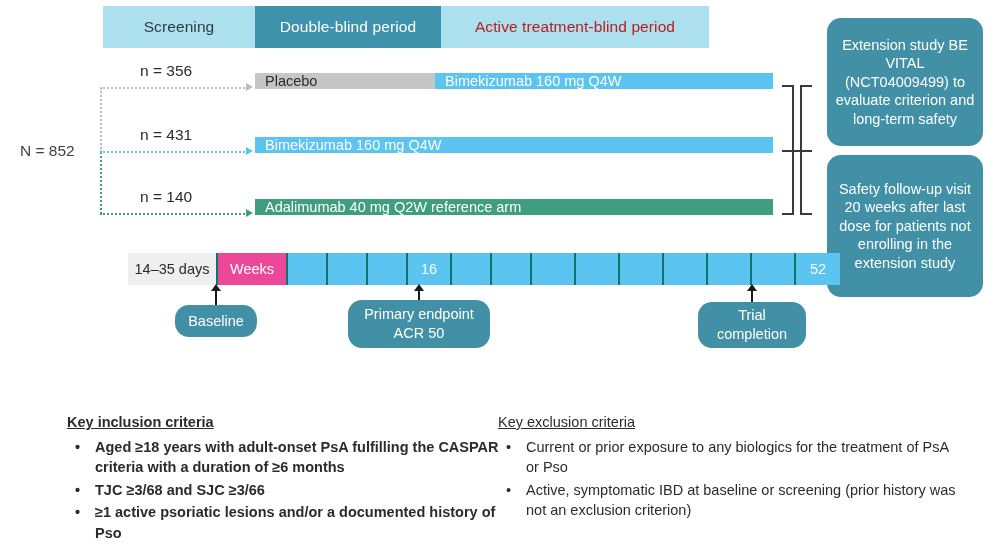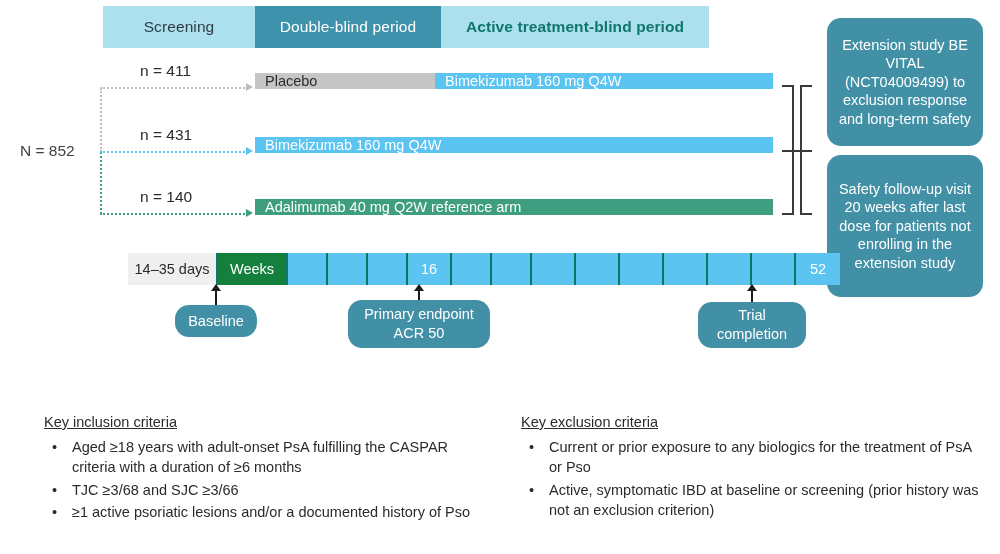--- a/index.html
+++ b/index.html
@@ -20,21 +20,21 @@
 
   
   #period-header { left: 103px; top: 6px; width: 670px; height: 42px; display: flex; }
   .period-cell {
     display: flex; align-items: center; justify-content: center;
     font-size: 15.5px; letter-spacing: .1px;
     height: 42px;
   }
   .period-screening   { width: 152px; background: #ade0ee; color: #2f3c44; }
   .period-doubleblind { width: 186px; background: #3f92ac; color: #ffffff; }
-  .period-active      { width: 268px; background: #ade0ee; color: #0f766e; font-weight: bold; }
+  .period-active      { width: 268px; background: #ade0ee; color: #b91c1c; }
 
   
   #n-total { left: 20px; top: 142px; font-size: 15.5px; color: #404040; white-space: nowrap; }
 
   
   .vline { width: 0; border-left: 2px dotted #b8b8b8; }
   #branch-v-grey  { left: 100px; top: 88px;  height: 64px; border-left: 2px dotted #bdbdbd; }
   #branch-v-green { left: 100px; top: 152px; height: 62px; border-left: 2px dotted #3f9e7f; }
 
   .hline { height: 0; }
@@ -90,43 +90,43 @@
 
   
   #timeline { left: 128px; top: 253px; height: 32px; display: flex; }
   .tl-cell {
     height: 32px;
     display: flex; align-items: center; justify-content: center;
     font-size: 14.5px;
     border-right: 2px solid #0f766e;
   }
   .tl-pre   { background: #efefef; color: #2b2b2b; }
-  .tl-weeks { background: #15803d; color: #ffffff; }
+  .tl-weeks { background: #ec4899; color: #ffffff; }
   .tl-blue  { background: #5bc4f1; color: #ffffff; }
 
   
   .milestone-stem { width: 2px; background: #1a1a1a; }
   .milestone-head { width: 0; height: 0; border-left: 5px solid transparent; border-right: 5px solid transparent; border-bottom: 7px solid #1a1a1a; }
 
   #stem-baseline { left: 215px; top: 288px; height: 18px; }
   #head-baseline { left: 211px; top: 284px; }
   #stem-primary  { left: 418px; top: 288px; height: 18px; }
   #head-primary  { left: 414px; top: 284px; }
   #stem-trial    { left: 751px; top: 288px; height: 18px; }
   #head-trial    { left: 747px; top: 284px; }
 
   
   #baseline-box { left: 175px; top: 305px; width: 82px; height: 32px; }
   #primary-box  { left: 348px; top: 300px; width: 142px; height: 48px; }
   #trial-box    { left: 698px; top: 302px; width: 108px; height: 46px; }
 
   
   .criteria { font-size: 14.5px; line-height: 1.42; color: #2b2b2b; }
-  #inclusion-block { left: 44px;  top: 412px; width: 450px; }
-  #exclusion-block { left: 521px; top: 412px; width: 460px; }
+  #inclusion-block { left: 67px;  top: 412px; width: 450px; font-weight: bold; }
+  #exclusion-block { left: 498px; top: 412px; width: 460px; }
   .criteria-title { text-decoration: underline; margin-bottom: 4px; display: block; }
   .criteria ul { margin: 0; padding: 0; list-style: none; }
   .criteria li { position: relative; padding-left: 28px; margin-bottom: 2px; }
   .criteria li .bullet { position: absolute; left: 8px; top: 0; }
 </style>
 </head>
 <body>
 
 <div class="abs" id="period-header">
   <div class="period-cell period-screening">Screening</div>
@@ -138,42 +138,42 @@
 
 <div class="abs vline" id="branch-v-grey"></div>
 <div class="abs vline" id="branch-v-green"></div>
 <div class="abs hline" id="branch-h-grey"></div>
 <div class="abs hline" id="branch-h-blue"></div>
 <div class="abs hline" id="branch-h-green"></div>
 <div class="abs arrowhead" id="arrow-grey"></div>
 <div class="abs arrowhead" id="arrow-blue"></div>
 <div class="abs arrowhead" id="arrow-green"></div>
 
-<div class="abs n-label" id="n-1">n = 411</div>
+<div class="abs n-label" id="n-1">n = 356</div>
 <div class="abs n-label" id="n-2">n = 431</div>
 <div class="abs n-label" id="n-3">n = 140</div>
 
 <div class="abs arm" id="arm-1">
   <div class="seg seg-placebo">Placebo</div>
   <div class="seg seg-bime">Bimekizumab 160 mg Q4W</div>
 </div>
 
 <div class="abs arm" id="arm-2">
   <div class="seg seg-bime-full">Bimekizumab 160 mg Q4W</div>
 </div>
 
 <div class="abs arm" id="arm-3">
   <div class="seg seg-adali">Adalimumab 40 mg Q2W reference arm</div>
 </div>
 
 <div class="abs" id="bracket-inner"></div>
 <div class="abs" id="bracket-outer"></div>
 <div class="abs" id="bracket-tick"></div>
 
-<div class="abs teal-box" id="extension-box">Extension study BE VITAL (NCT04009499) to exclusion response and long-term safety</div>
+<div class="abs teal-box" id="extension-box">Extension study BE VITAL (NCT04009499) to evaluate criterion and long-term safety</div>
 <div class="abs teal-box" id="safety-box">Safety follow-up visit 20 weeks after last dose for patients not enrolling in the extension study</div>
 
 <div class="abs" id="timeline">
   <div class="tl-cell tl-pre" style="width:90px;">14–35 days</div>
   <div class="tl-cell tl-weeks" style="width:70px;">Weeks</div>
   <div class="tl-cell tl-blue" style="width:40px;"></div>
   <div class="tl-cell tl-blue" style="width:40px;"></div>
   <div class="tl-cell tl-blue" style="width:40px;"></div>
   <div class="tl-cell tl-blue" style="width:44px;">16</div>
   <div class="tl-cell tl-blue" style="width:40px;"></div>

